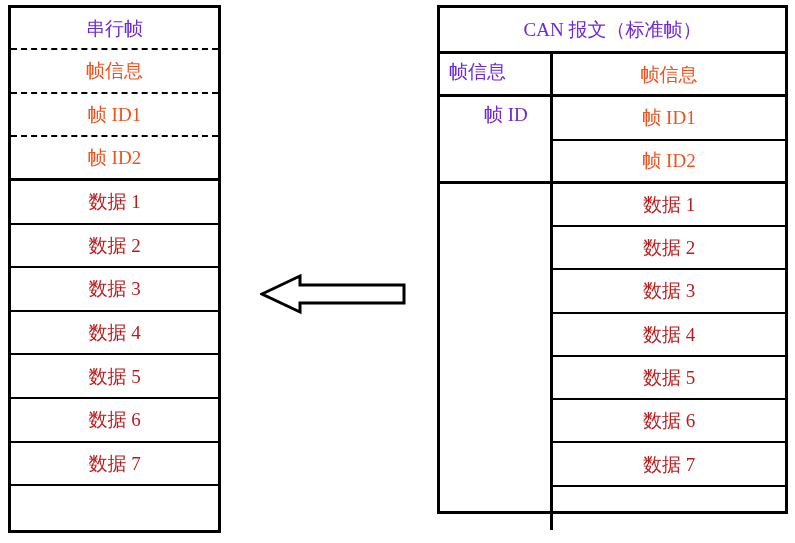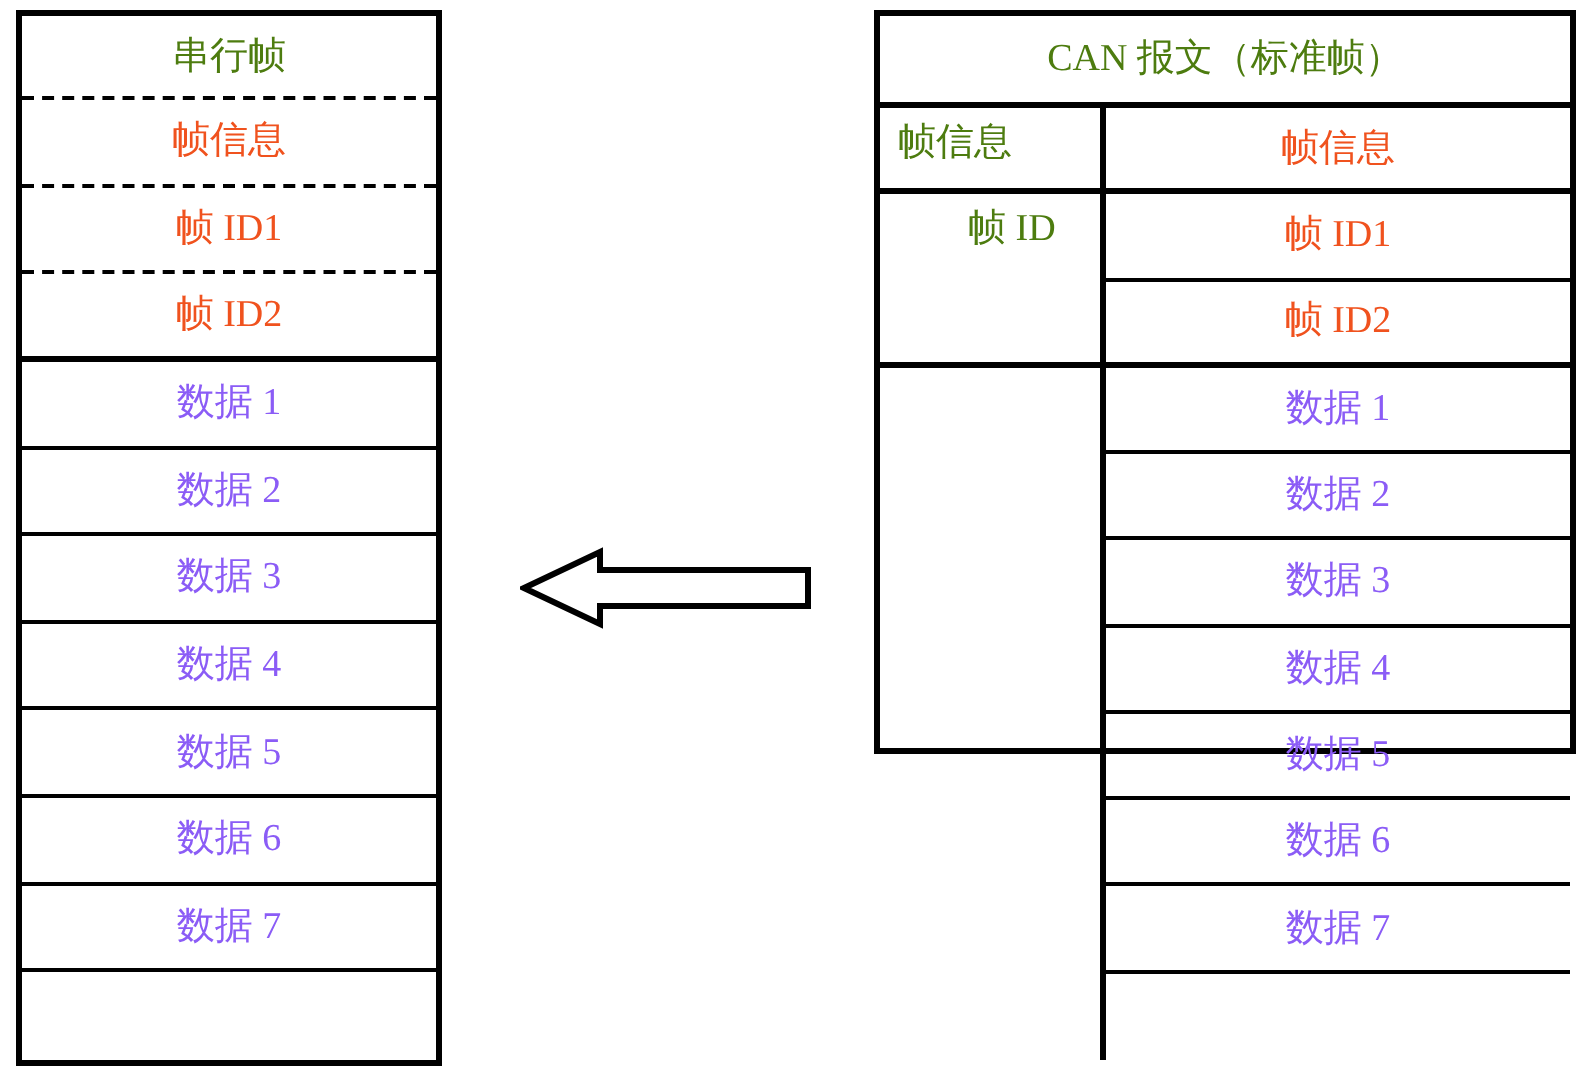--- a/index.html
+++ b/index.html
@@ -14,23 +14,23 @@
     font-family: "Liberation Serif", "DejaVu Serif", serif;
     overflow: hidden;
   }
 
   
   .cell-text {
     font-size: 19px;
     line-height: 1;
     white-space: nowrap;
   }
-  .c-black  { color: #4d7c0f; }
+  .c-black  { color: #6d28d9; }
   .c-orange { color: #F0521E; }
-  .c-blue   { color: #8b5cf6; }
+  .c-blue   { color: #b91c1c; }
 
   
   #serial-frame-table {
     position: absolute;
     left: 8px;
     top: 5px;
     width: 213px;
     height: 528px;
     box-sizing: border-box;
     border: 3px solid #000000;
@@ -53,21 +53,21 @@
   #serial-frame-table .row.thick-below {
     border-bottom: 3px solid #000000;
   }
 
   
   #can-message-table {
     position: absolute;
     left: 437px;
     top: 5px;
     width: 351px;
-    height: 372px;
+    height: 509px;
     box-sizing: border-box;
     border: 3px solid #000000;
     background: #ffffff;
   }
   #can-message-table .title-row {
     box-sizing: border-box;
     width: 100%;
     display: flex;
     align-items: center;
     justify-content: center;

